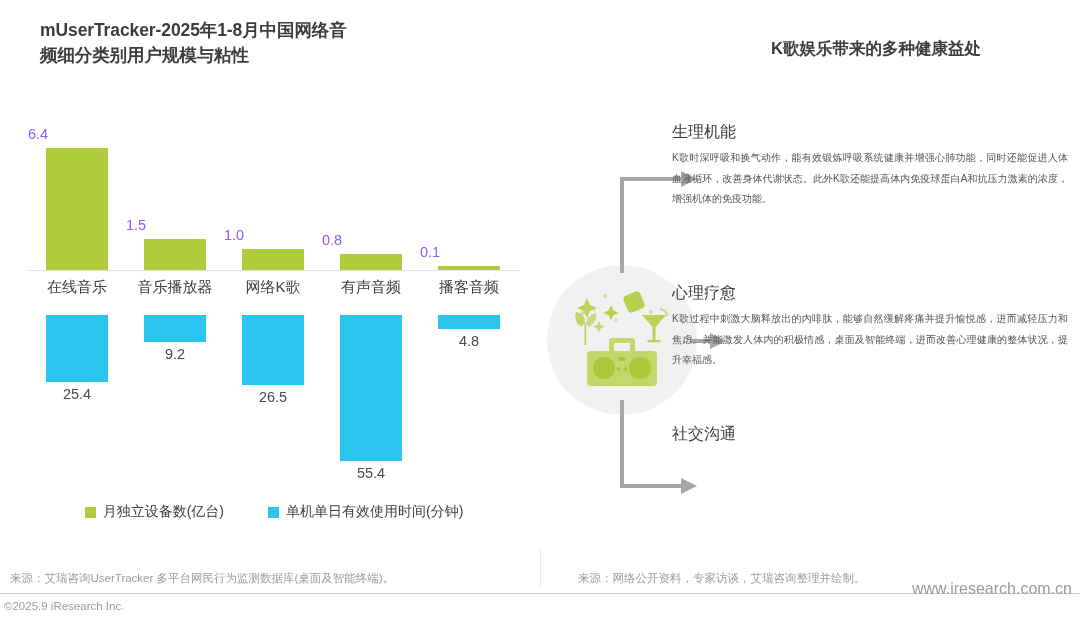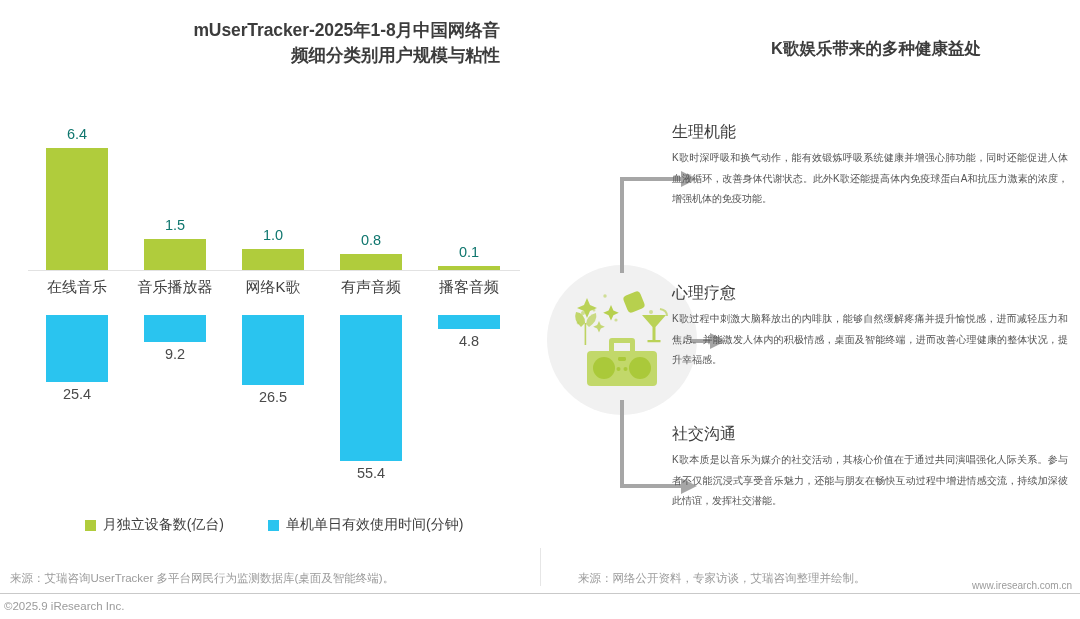--- a/index.html
+++ b/index.html
@@ -20,21 +20,21 @@
   
   #left-panel {
     position: absolute;
     left: 0; top: 0;
     width: 540px; height: 560px;
   }
   #chart-title {
     position: absolute;
     left: 40px; top: 18px;
     width: 460px;
-    text-align: right;
+    text-align: left;
     font-size: 17.5px;
     font-weight: bold;
     line-height: 25px;
     color: #3c3c3c;
     letter-spacing: -0.1px;
   }
 
   
   #chart-plot {
     position: absolute;
@@ -58,23 +58,23 @@
     bottom: 0;
     left: 50%;
     transform: translateX(-50%);
     width: 62px;
     background: #b0cc3c;
   }
   .lbl-green {
     position: absolute;
     left: 0;
     width: 98px;
-    text-align: center;
+    text-align: left;
     font-size: 14.5px;
-    color: #0f766e;
+    color: #8b5cf6;
   }
   
   #axis-line {
     position: absolute;
     left: 0; top: 182px;
     width: 492px;
     height: 1px;
     background: #e2e2e2;
   }
   
@@ -105,21 +105,21 @@
     left: 0;
     width: 98px;
     text-align: center;
     font-size: 14.5px;
     color: #4a4a4a;
   }
 
   
   #legend {
     position: absolute;
-    left: 28px; top: 516px;
+    left: 28px; top: 503px;
     width: 492px;
     display: flex;
     justify-content: center;
     align-items: flex-end;
     gap: 44px;
   }
   .legend-item {
     display: flex;
     align-items: center;
     gap: 7px;
@@ -212,21 +212,21 @@
   }
   #copyright {
     position: absolute;
     left: 4px; top: 600px;
     font-size: 11.5px;
     color: #9b9b9b;
   }
   #website {
     position: absolute;
     right: 8px; top: 580px;
-    font-size: 10px;
+    font-size: 16px;
     color: #9b9b9b;
   }
 </style>
 </head>
 <body>
 
 <div id="left-panel">
 
   <div id="chart-title">
     <div>mUserTracker-2025年1-8月中国网络音</div>
@@ -376,21 +376,20 @@
     <div class="benefit-p">K歌时深呼吸和换气动作，能有效锻炼呼吸系统健康并增强心肺功能，同时还能促进人体血液循环，改善身体代谢状态。此外K歌还能提高体内免疫球蛋白A和抗压力激素的浓度，增强机体的免疫功能。</div>
   </div>
 
   <div class="benefit" style="top:283px;">
     <div class="benefit-h">心理疗愈</div>
     <div class="benefit-p">K歌过程中刺激大脑释放出的内啡肽，能够自然缓解疼痛并提升愉悦感，进而减轻压力和焦虑。并能激发人体内的积极情感，桌面及智能终端，进而改善心理健康的整体状况，提升幸福感。</div>
   </div>
 
   <div class="benefit" style="top:424px;">
     <div class="benefit-h">社交沟通</div>
-    <div class="benefit-p">K歌本质是以音乐为媒介的社交活动，其核心价值在于通过共同演唱强化人际关系。参与者不仅能沉浸式享受音乐魅力，还能与朋友在畅快互动过程中增进情感交流，持续加深彼此情谊，发挥社交潜能。</div>
   </div>
 </div>
 
 <div id="vert-divider"></div>
 <div id="src-left">来源：艾瑞咨询UserTracker 多平台网民行为监测数据库(桌面及智能终端)。</div>
 <div id="src-right">来源：网络公开资料，专家访谈，艾瑞咨询整理并绘制。</div>
 <div id="footer-rule"></div>
 <div id="copyright">©2025.9 iResearch Inc.</div>
 <div id="website">www.iresearch.com.cn</div>
 

